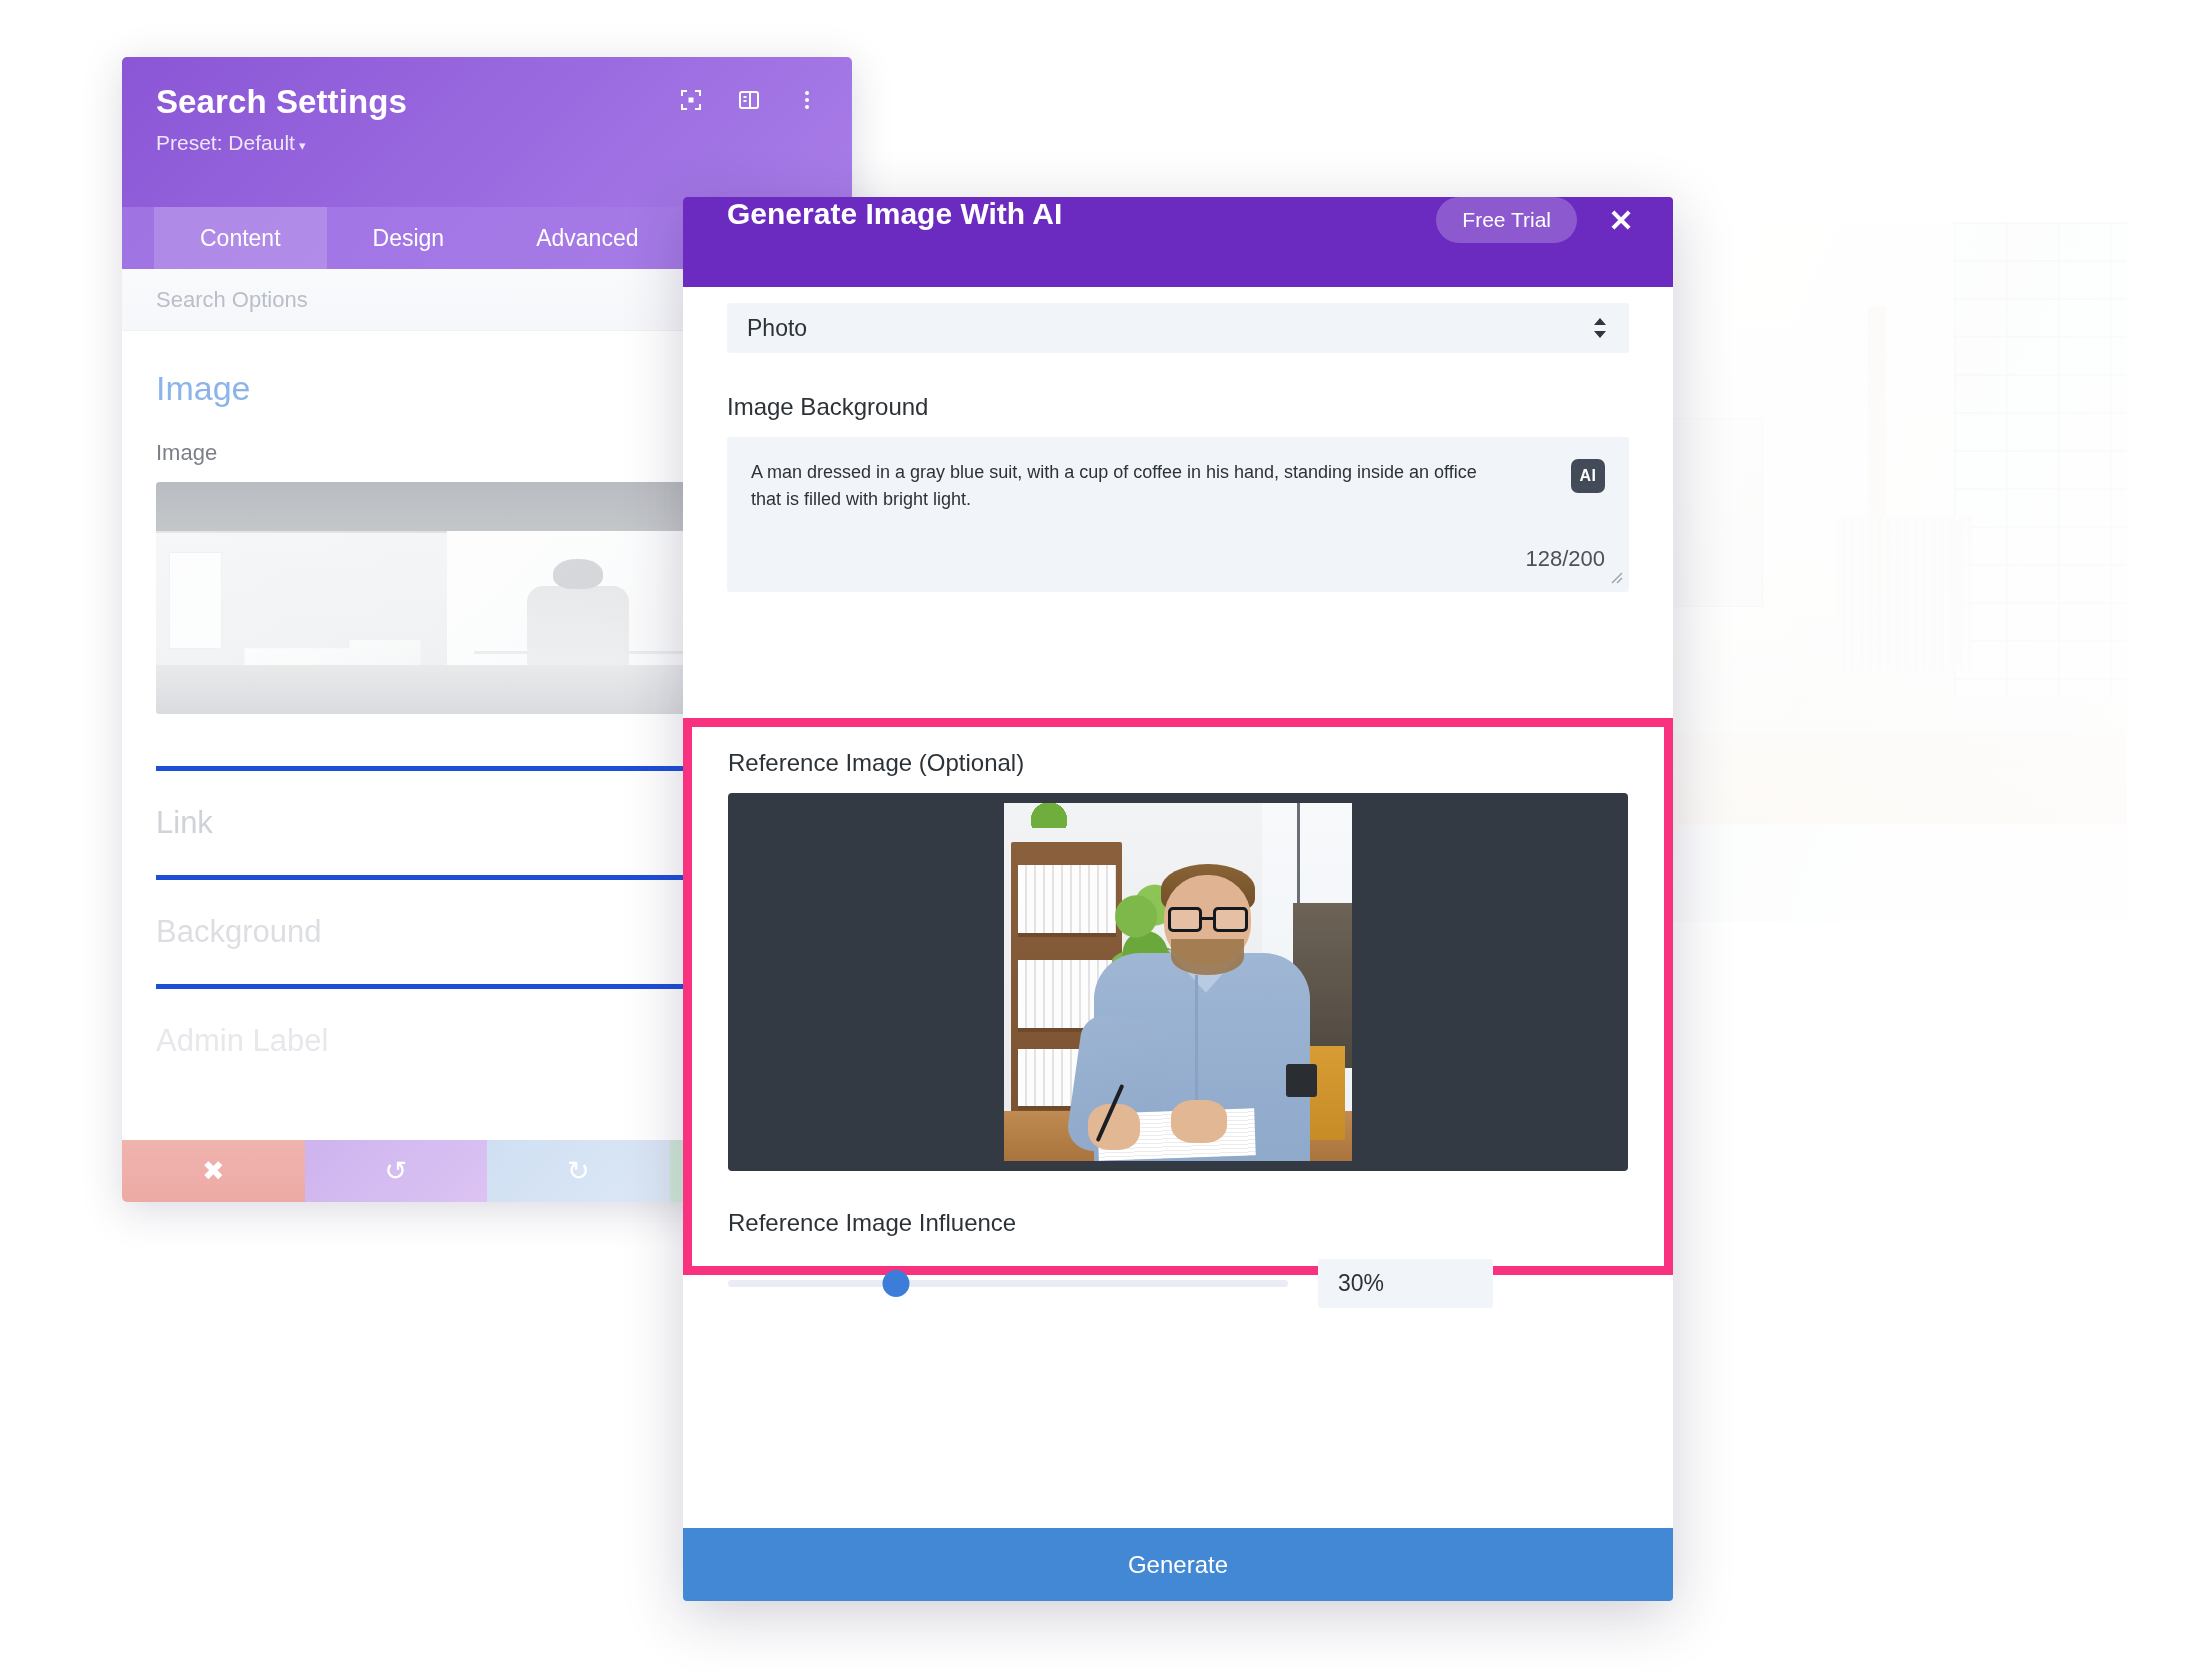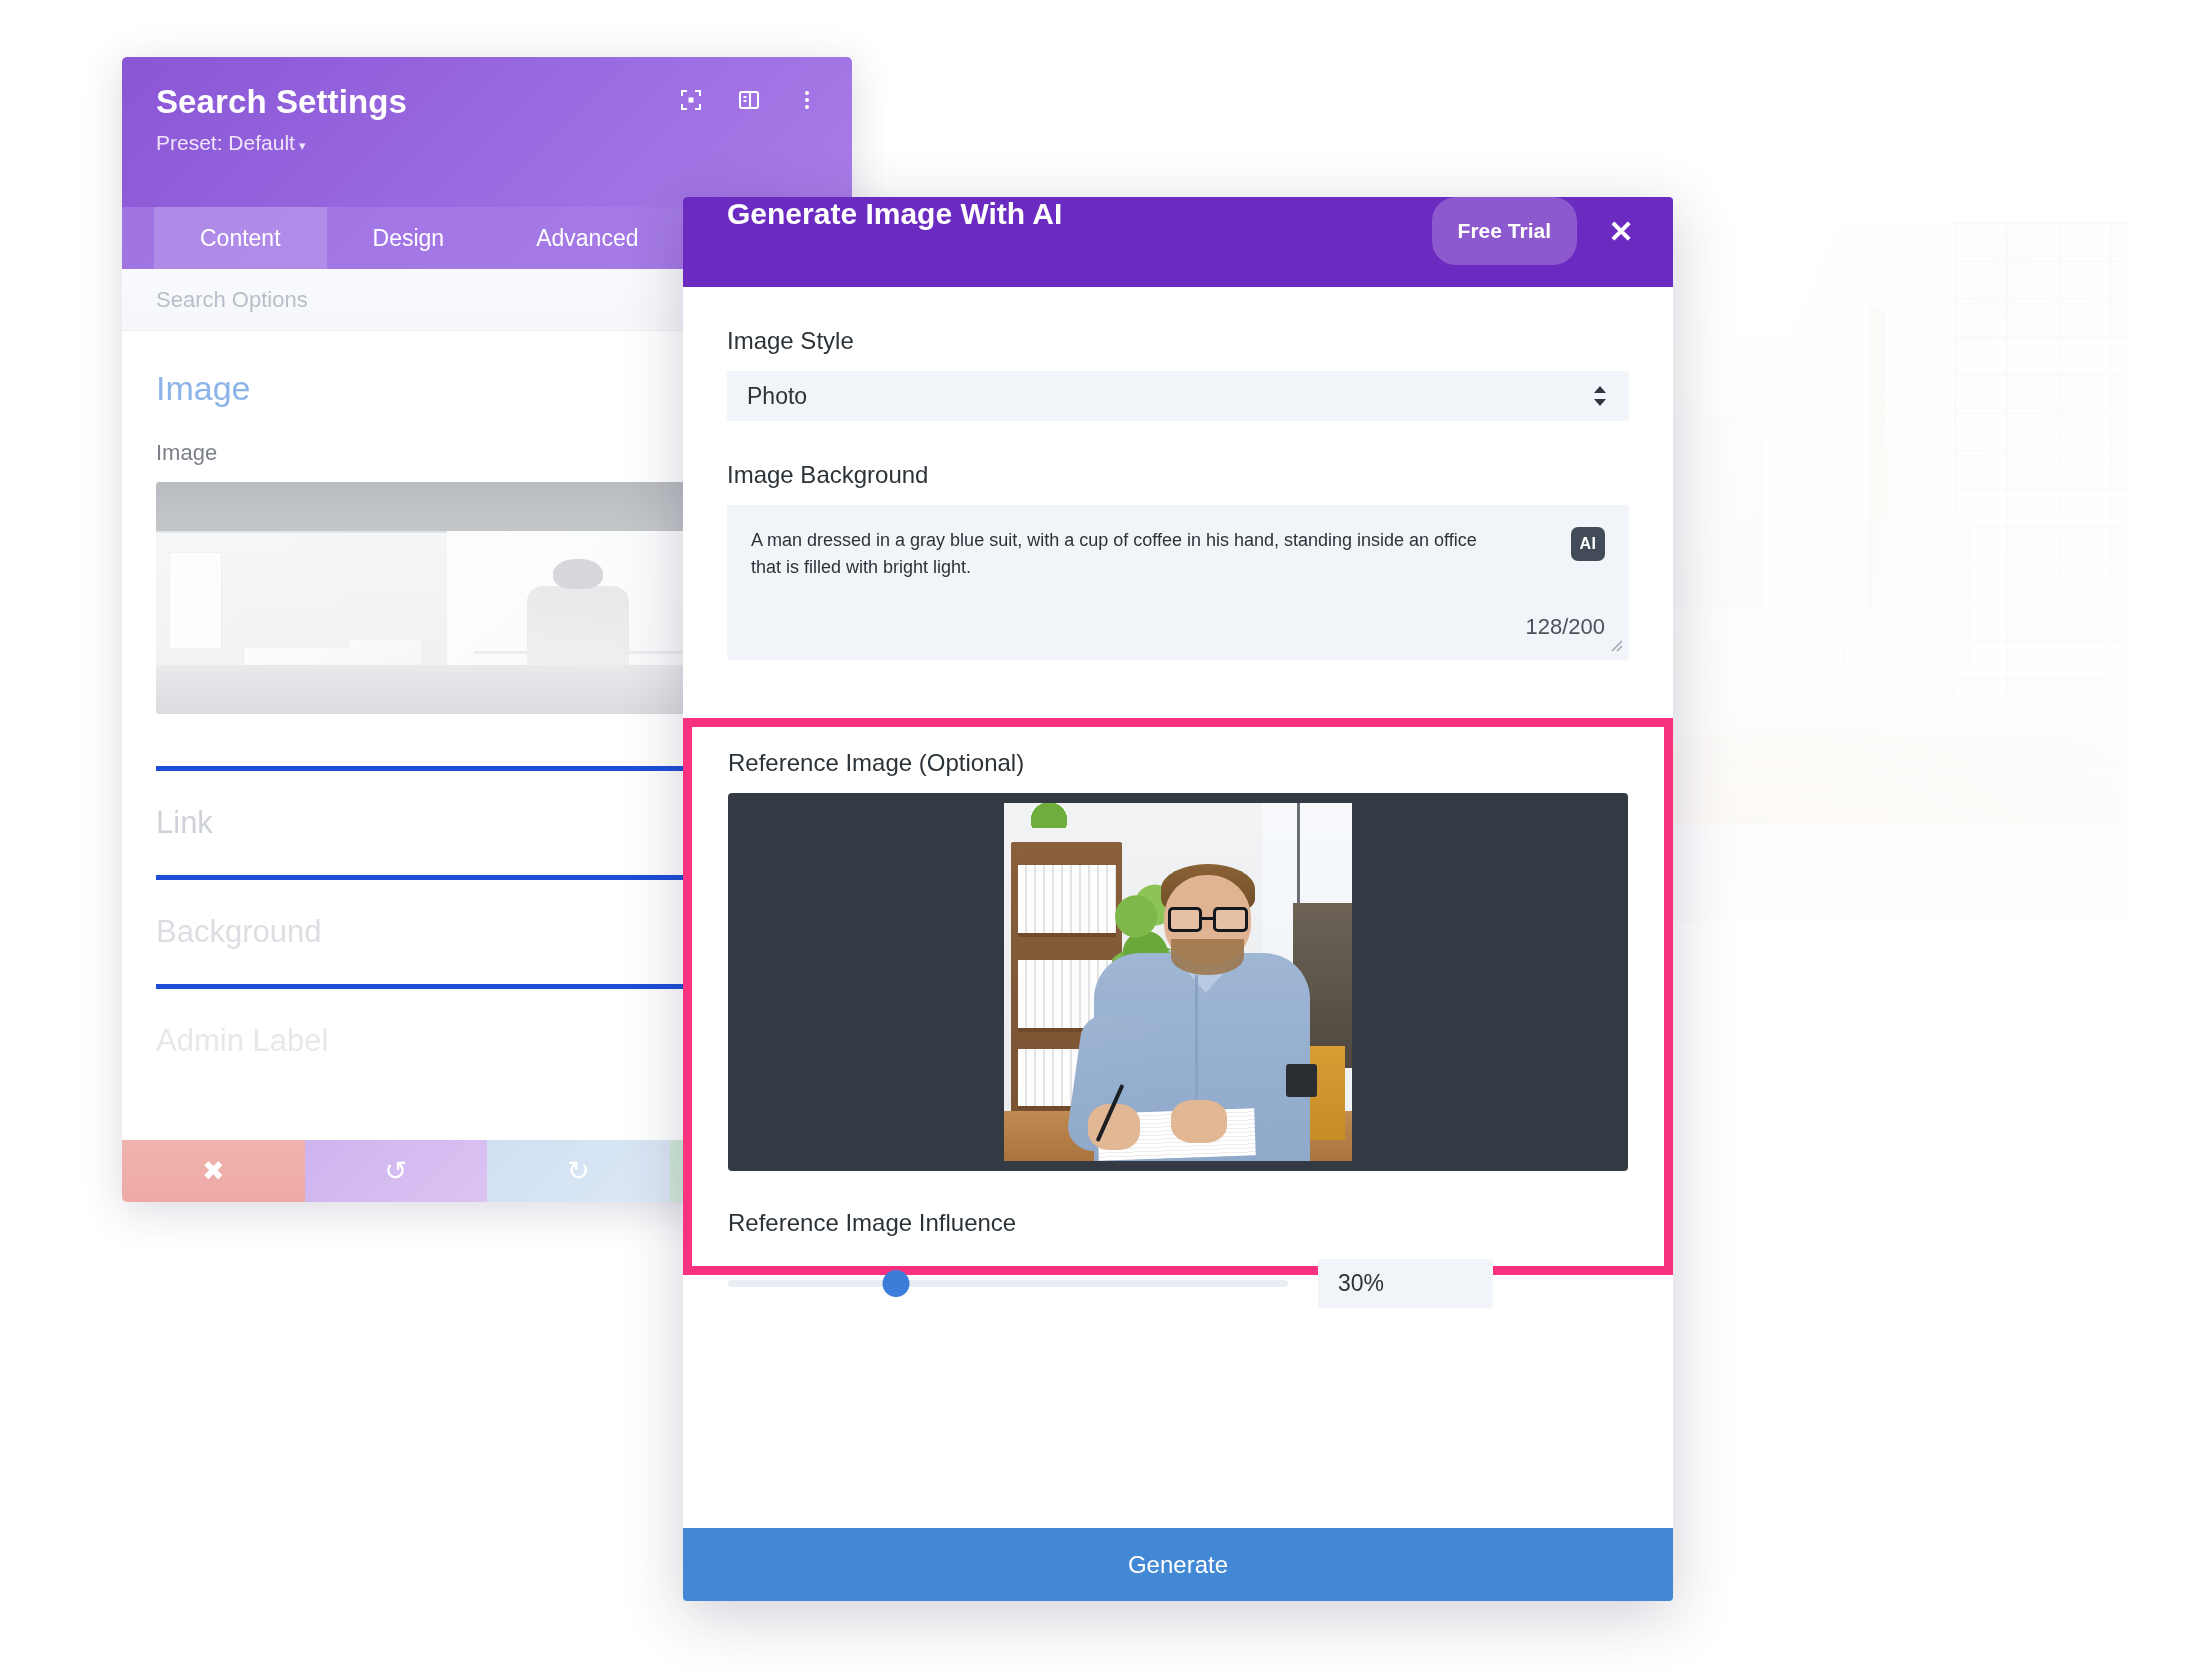--- a/index.html
+++ b/index.html
@@ -130,21 +130,21 @@
     box-shadow: 0 14px 60px rgba(40,30,70,.22);
   }
   .ai-header {
     height:90px; background:#6c2bc0; display:flex; align-items:flex-start;
     padding:0 30px 0 44px; justify-content:space-between;
   }
   .ai-title { color:#fff; font-size:30px; font-weight:700; }
   .ai-head-right { display:flex; align-items:center; gap:22px; }
   .free-trial {
     background:rgba(255,255,255,.22); color:#fff; font-size:21px;
-    padding:22px 26px; border-radius:24px; cursor:pointer;font-weight:bold;
+    padding:11px 26px; border-radius:24px; cursor:pointer;
   }
   .ai-close { color:#fff; font-size:30px; font-weight:700; width:44px; height:44px;
               display:flex; align-items:center; justify-content:center; cursor:pointer; }
 
   .ai-body { padding:0 44px; }
   .ai-label { font-size:24px; color:#2c3338; margin-top:40px; font-weight:400; }
   .ai-select {
     margin-top:16px; height:50px; background:#f1f4f8; border-radius:3px;
     display:flex; align-items:center; justify-content:space-between;
     padding:0 22px 0 20px; font-size:23px; color:#2c3338; cursor:pointer;
@@ -345,21 +345,20 @@
 
     <div class="ai-header">
       <div class="ai-title">Generate Image With AI</div>
       <div class="ai-head-right">
         <div class="free-trial">Free Trial</div>
         <div class="ai-close">✕</div>
       </div>
     </div>
 
     <div class="ai-body">
-      <div class="ai-label">Image Style</div>
       <div class="ai-select">
         <span>Photo</span>
         <span class="spin">
           <svg width="14" height="22" viewBox="0 0 14 22" fill="#2f3640">
             <path d="M7 1 L13 8 L1 8 Z"></path>
               <path d="M7 21 L13 14 L1 14 Z"></path>
           </svg>
         </span>
       </div>
 

